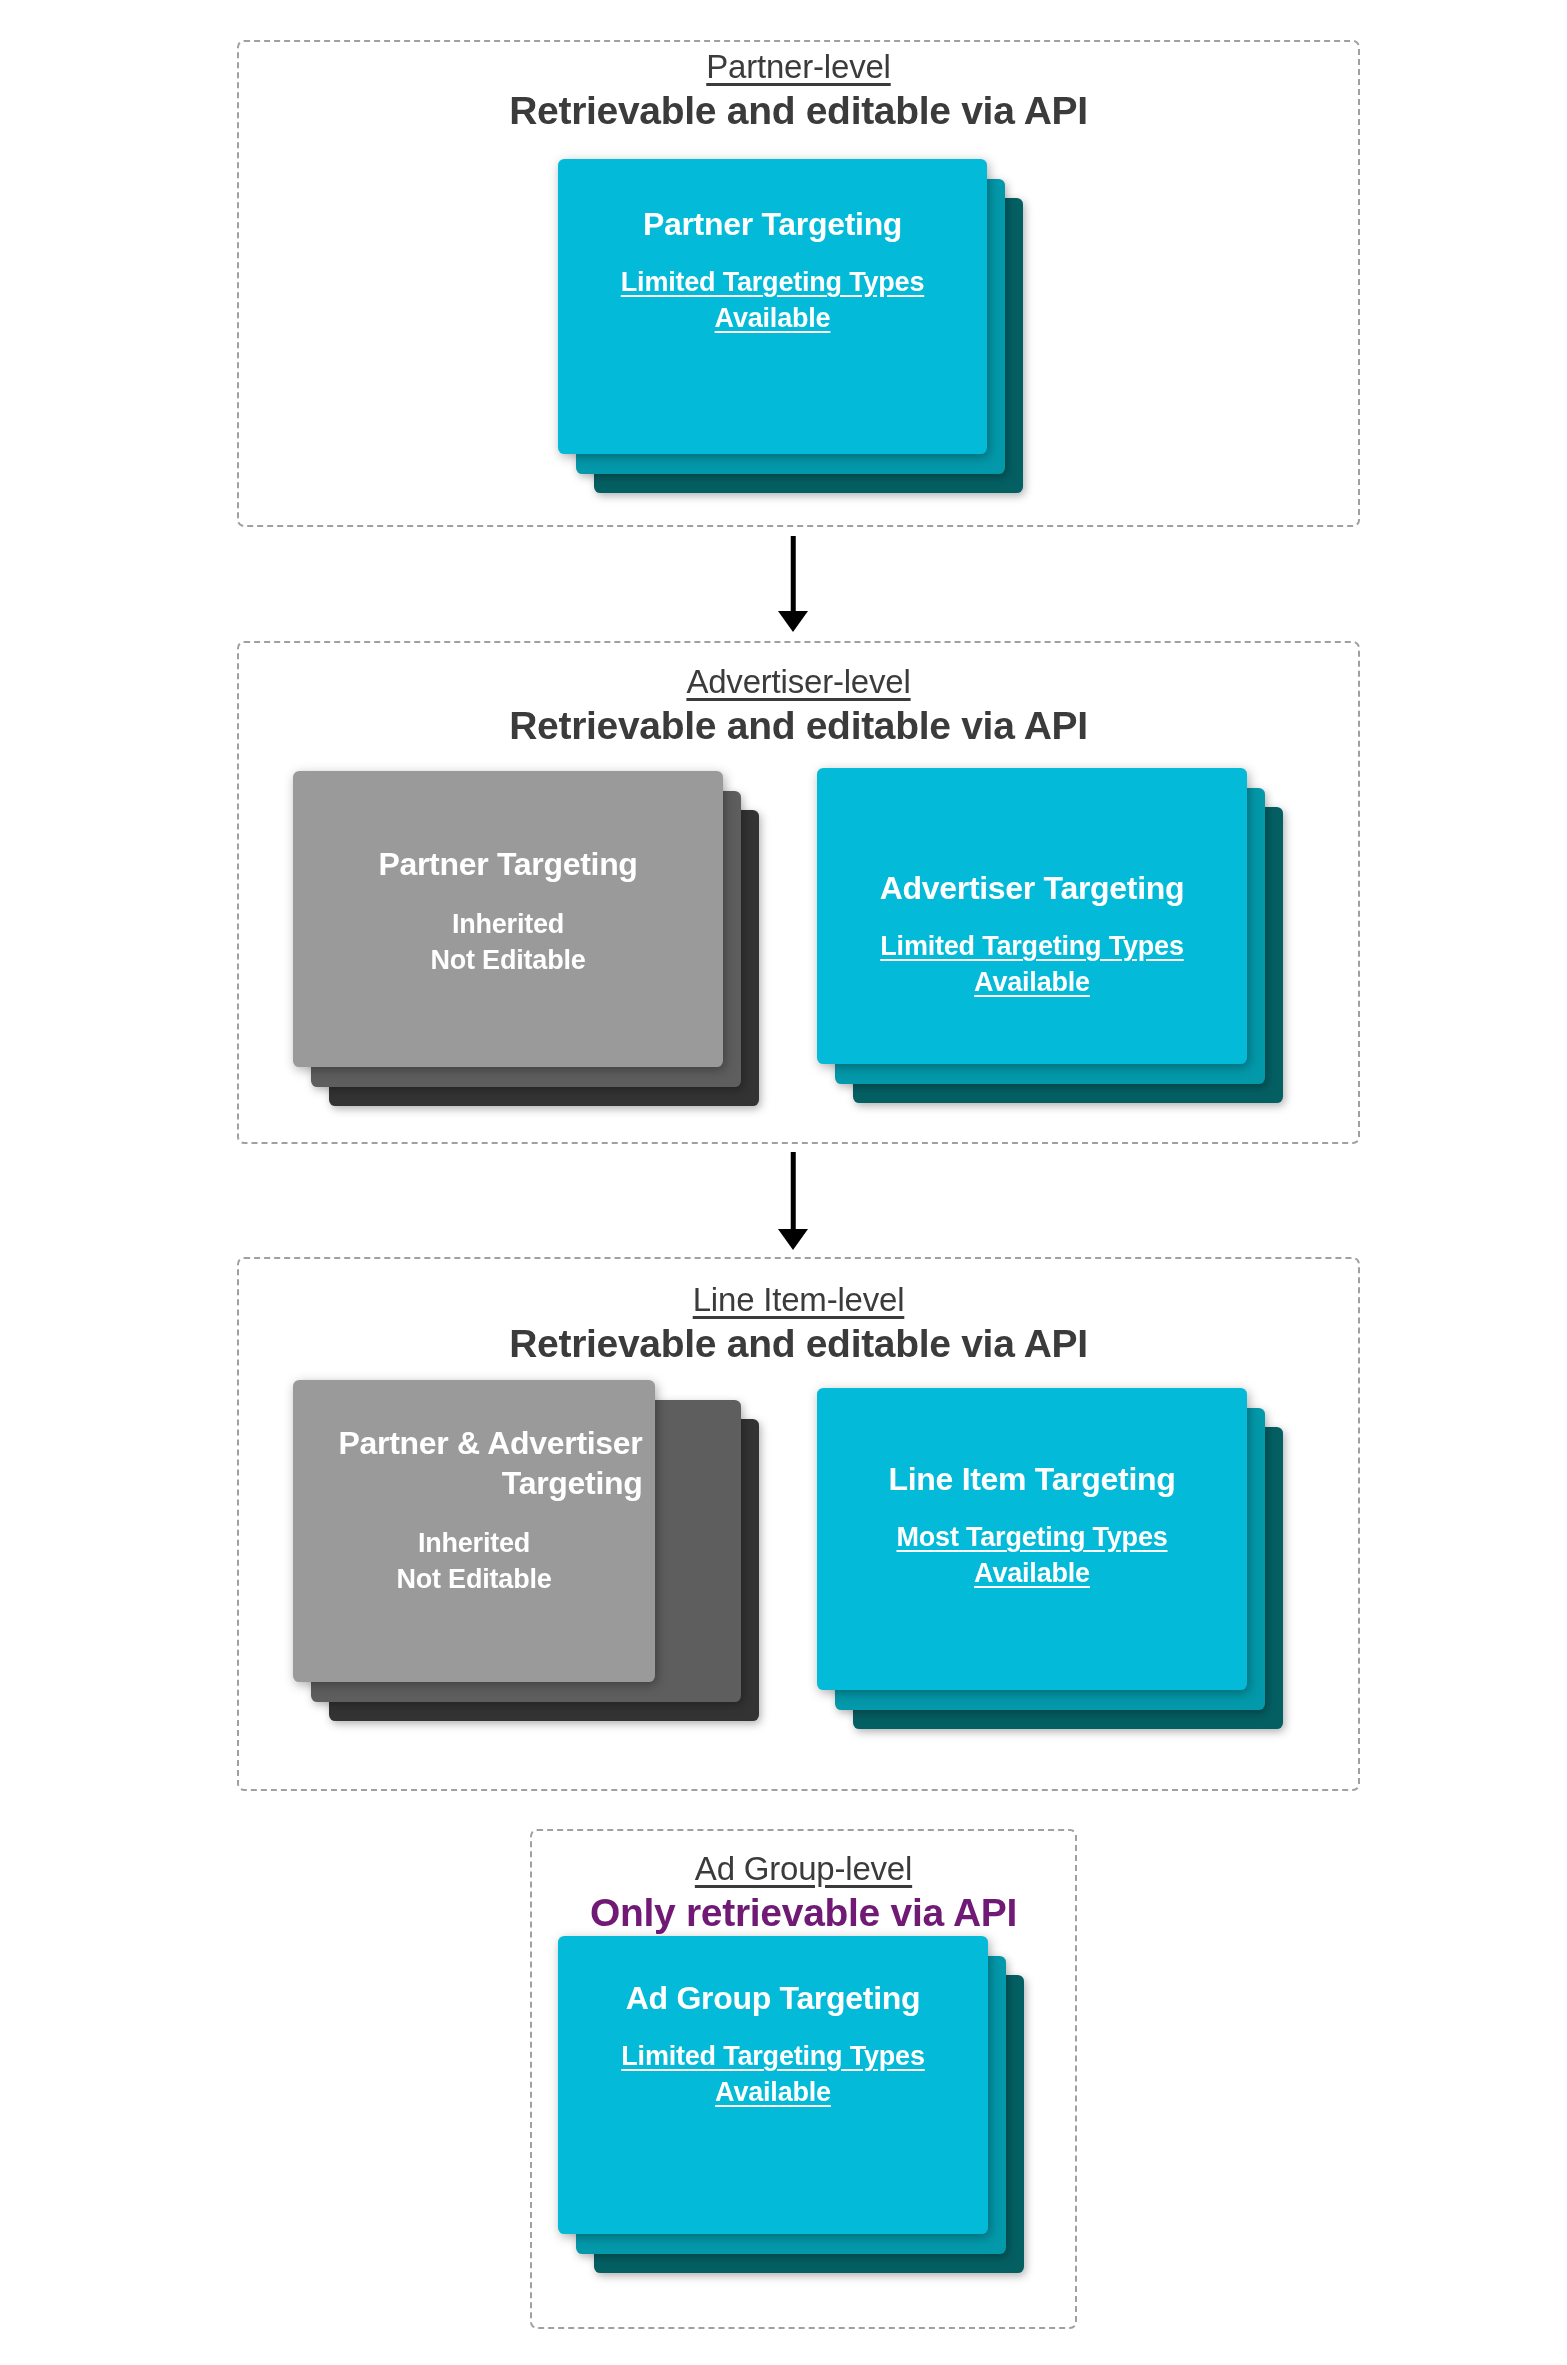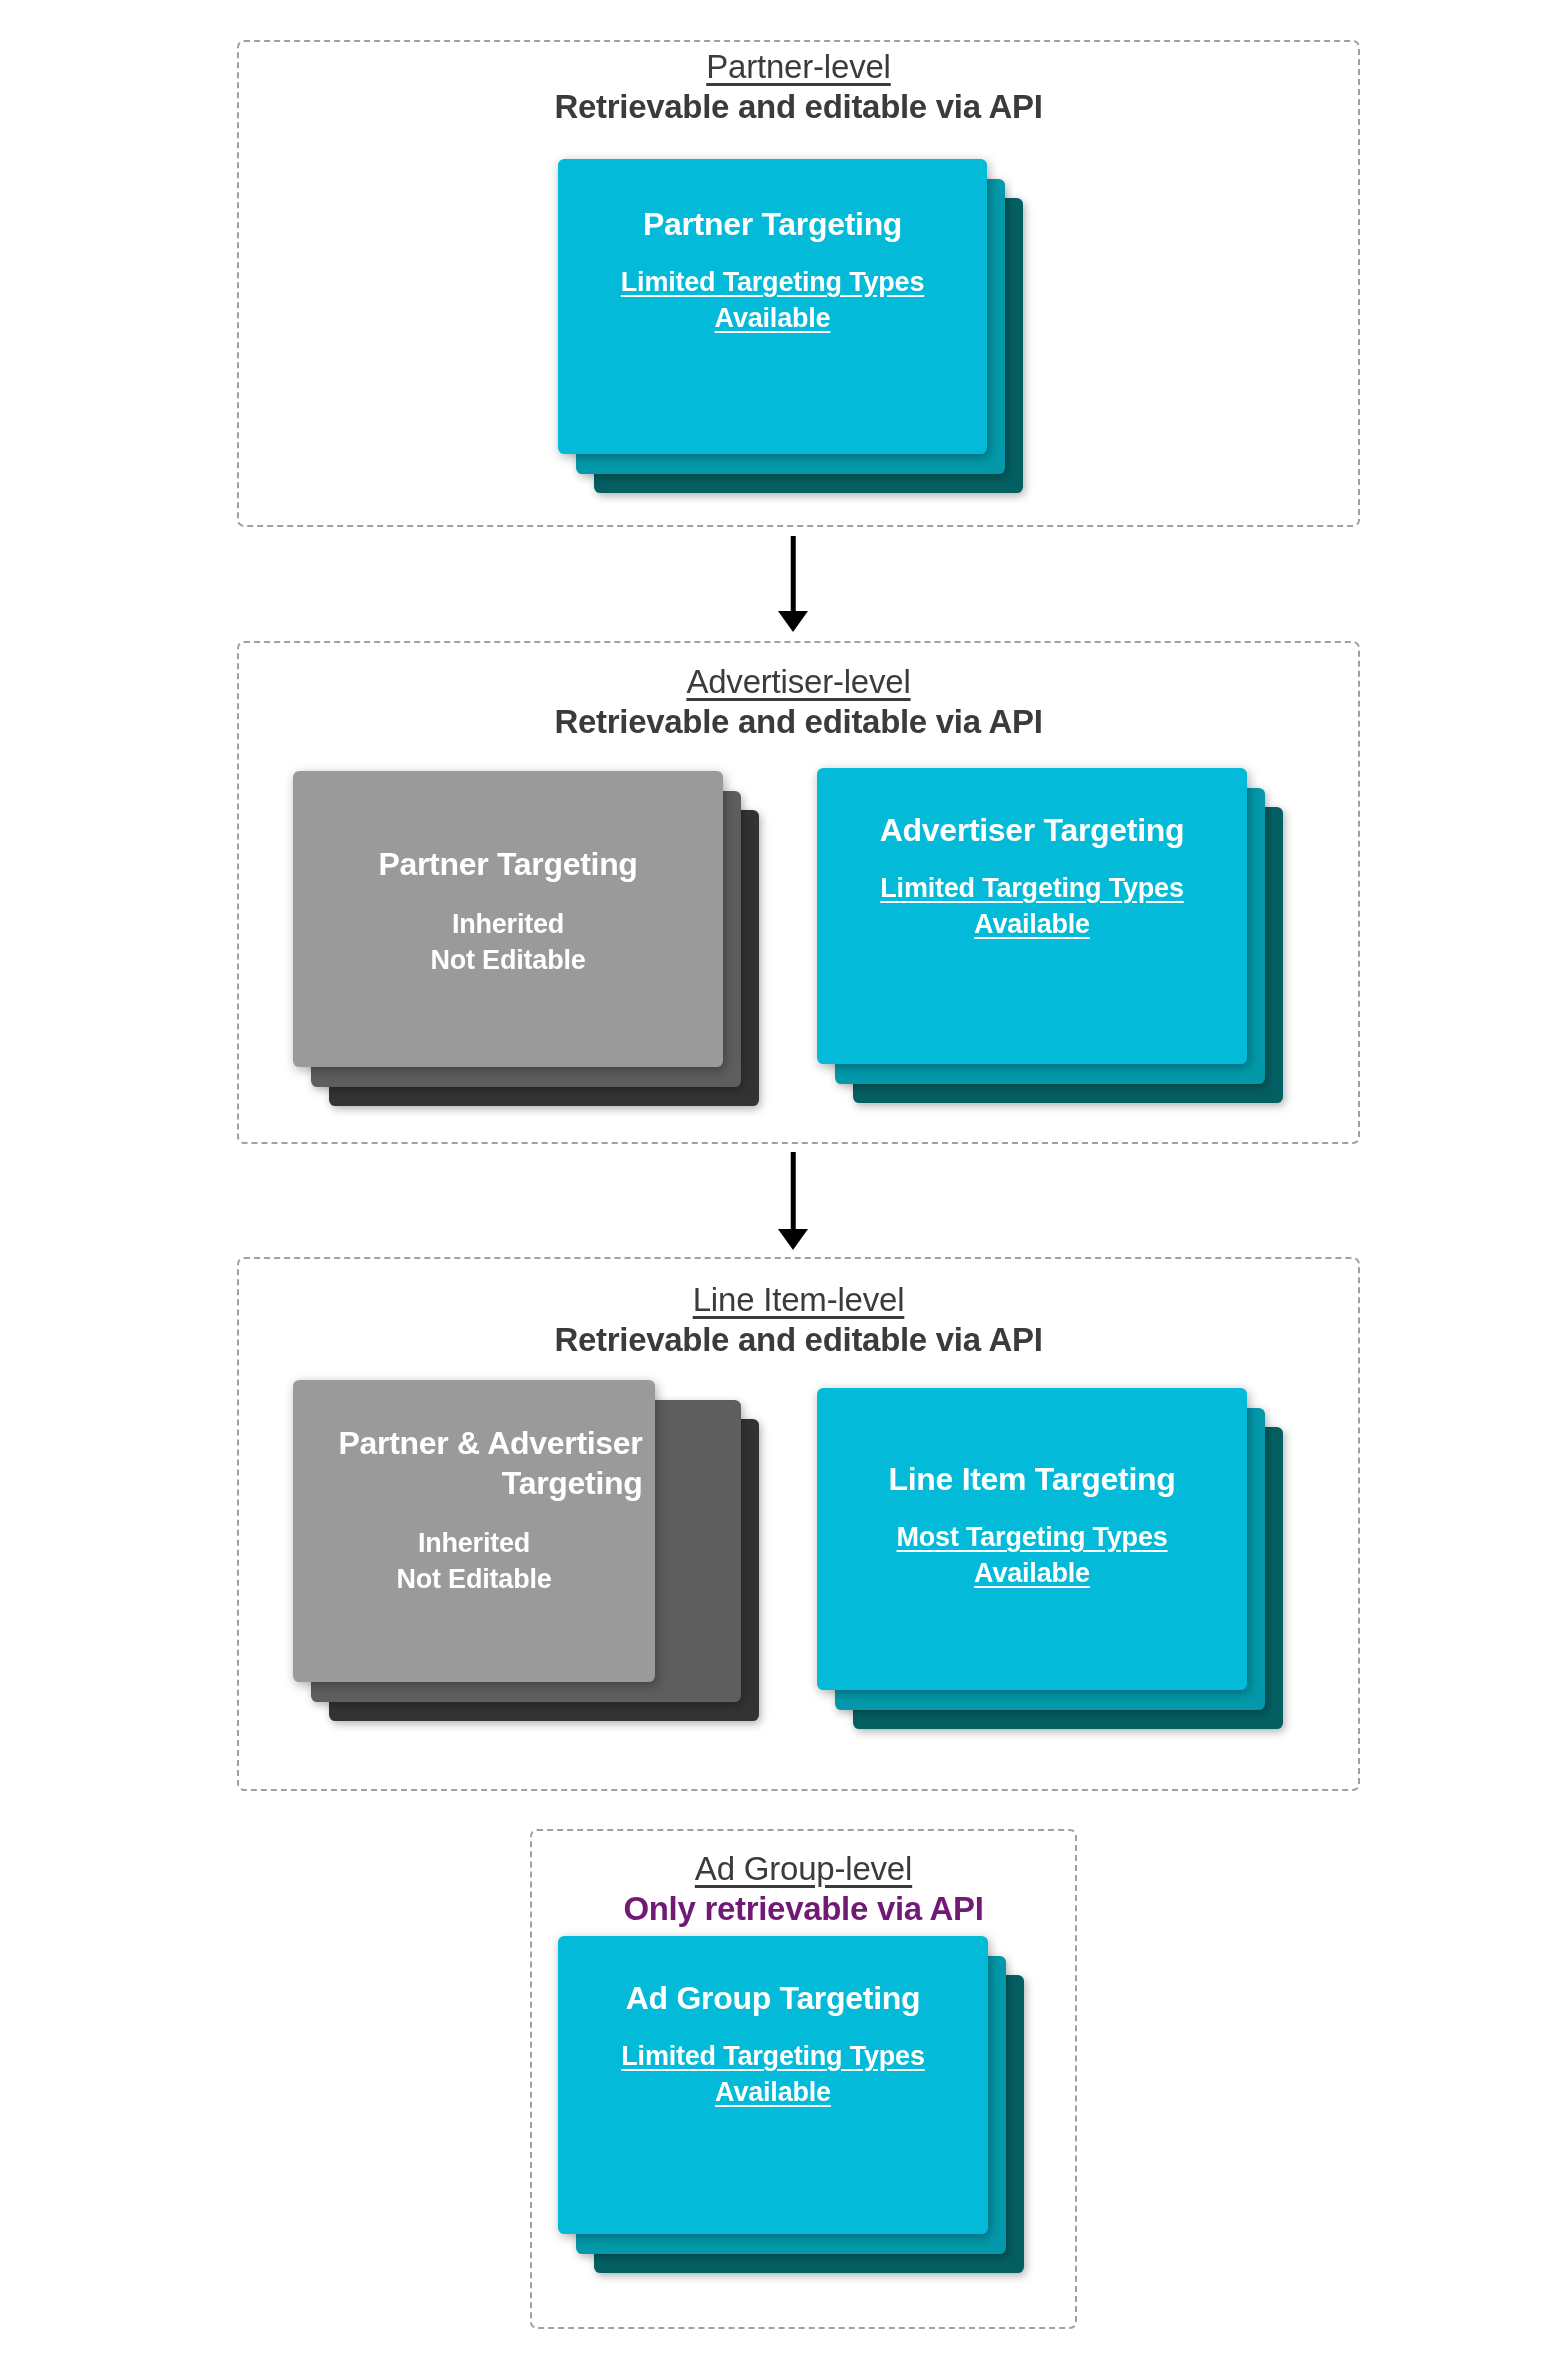--- a/index.html
+++ b/index.html
@@ -37,21 +37,21 @@
     font-size: 33px;
     font-weight: 400;
     color: #3b3b3b;
     text-decoration: underline;
     text-underline-offset: 4.5px;
     line-height: 1.16;
     letter-spacing: -0.2px;
   }
   .level-sub {
     display: block;
-    font-size: 33px;
+    font-size: 39px;
     font-weight: 700;
     color: #3b3b3b;
     line-height: 1.3;
     letter-spacing: -0.3px;
   }
   .level-sub.warn {
     color: #701a75;
   }
 
   
@@ -162,21 +162,21 @@
   <div class="card-layer front" style="left:0px; top:0px; width:430px; height:296px; background:#9a9a9a; padding-top:73px;">
     <div class="card-title">Partner Targeting</div>
     <div class="card-note" style="margin-top:23px;">Inherited</div>
     <div class="card-note">Not Editable</div>
   </div>
 </div>
 
 <div class="card-stack" style="left:817px; top:768px; width:482px; height:348px;">
   <div class="card-layer back" style="left:36px; top:39px; width:430px; height:296px; background:#045f63;"></div>
   <div class="card-layer mid" style="left:18px; top:19.6px; width:430px; height:296px; background:#0399ab;"></div>
-  <div class="card-layer front" style="left:0px; top:0px; width:430px; height:296px; background:#03bad8; padding-top:42px;">
+  <div class="card-layer front" style="left:0px; top:0px; width:430px; height:296px; background:#03bad8; padding-top:100px;">
     <div class="card-title">Advertiser Targeting</div>
     <div class="card-note linked" style="margin-top:21.4px;">Limited Targeting Types</div>
     <div class="card-note linked">Available</div>
   </div>
 </div>
 
 <div class="arrow" style="left:768px; top:1152px; width:50px; height:98px;">
   <div class="arrow-line" style="height:79px;"></div>
   <div class="arrow-head"></div>
 </div>

